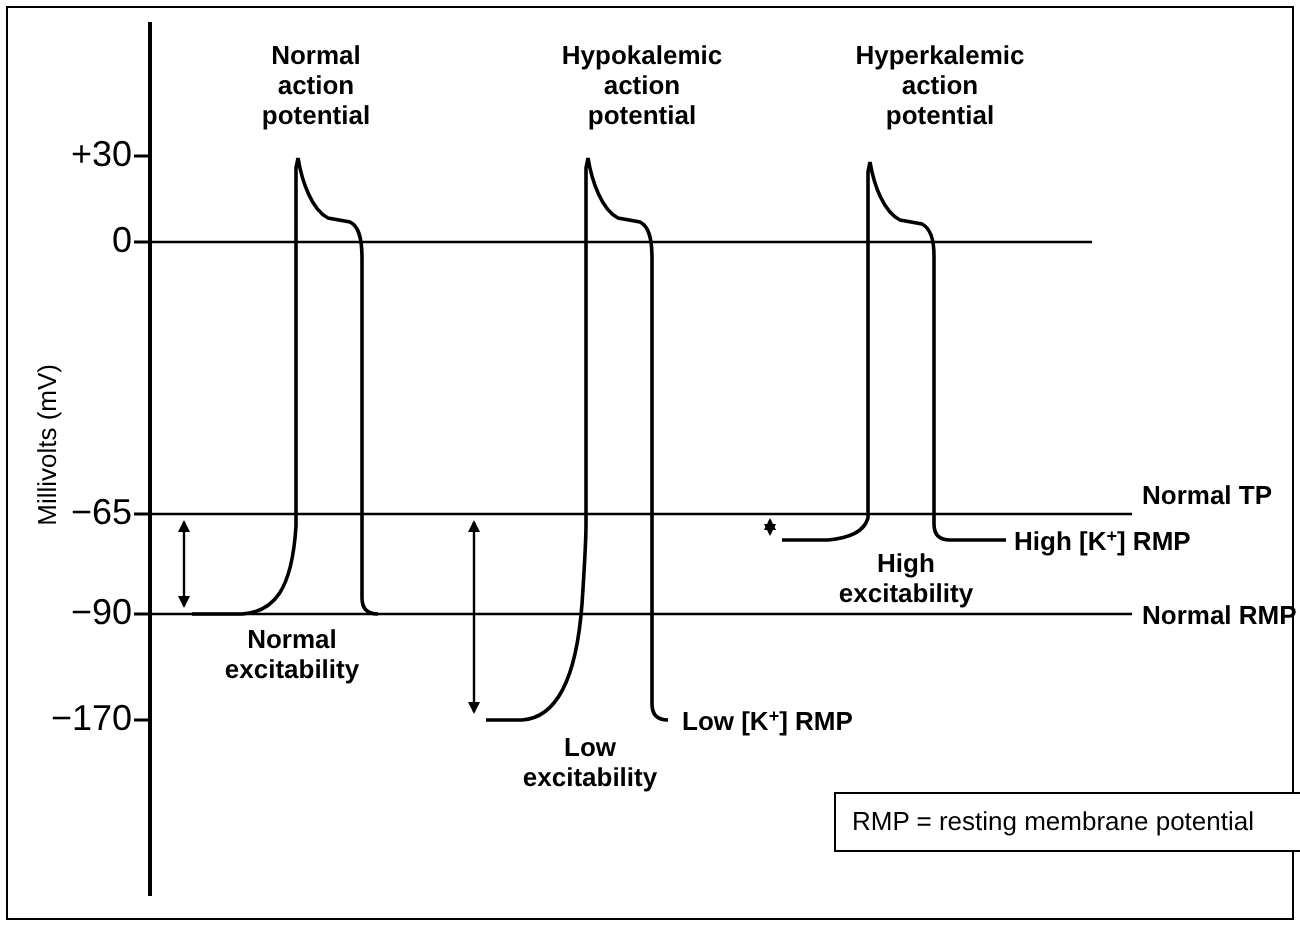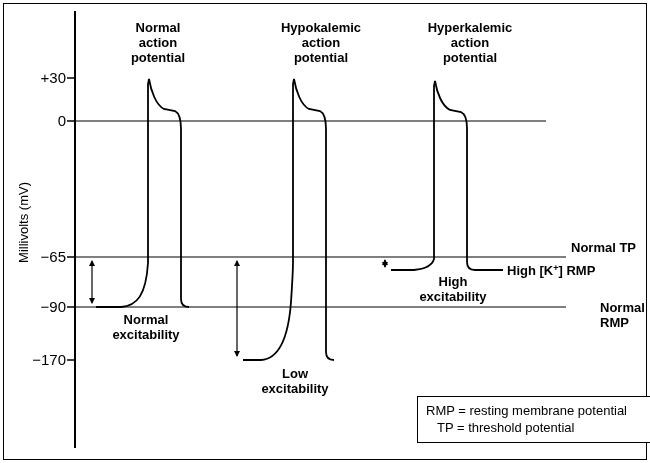--- a/index.html
+++ b/index.html
@@ -21,21 +21,21 @@
   .label{
     position:absolute;
     font-size:13px;line-height:15px;
     white-space:pre-line;
     font-weight:bold;
   }
   .center{text-align:center;}
   .tick{
     position:absolute;
     left:22px;width:44px;
-    font-size:15px;line-height:15px;
+    font-size:18px;line-height:15px;
     text-align:right;
   }
   #axis-label{
     position:absolute;
     left:16px;top:182px;
     font-size:13px;
     writing-mode:vertical-rl;
     transform:rotate(180deg);
   }
   .sup{font-size:9px;position:relative;top:-4px;}
@@ -106,20 +106,20 @@
 potential</div>
 
   <div class="label center" style="left:103px;top:312px;width:86px">Normal
 excitability</div>
   <div class="label center" style="left:252px;top:366px;width:86px">Low
 excitability</div>
   <div class="label center" style="left:408px;top:274px;width:90px">High
 excitability</div>
 
   <div class="label" style="left:571px;top:240px">Normal TP</div>
-  <div class="label" style="left:600px;top:300px">Normal RMP</div>
+  <div class="label" style="left:571px;top:300px">Normal RMP</div>
   <div class="label" style="left:507px;top:263px"><span>High [K</span><span class="sup">+</span><span>] RMP</span></div>
+  <div class="label" style="left:341px;top:353px"><span>Low [K</span><span class="sup">+</span><span>] RMP</span></div>
 
   <div id="legend-box">
     <div id="legend-line1">RMP = resting membrane potential</div>
-    <div id="legend-line2">TP = threshold potential</div>
   </div>
 </div>
 
 </body></html>

